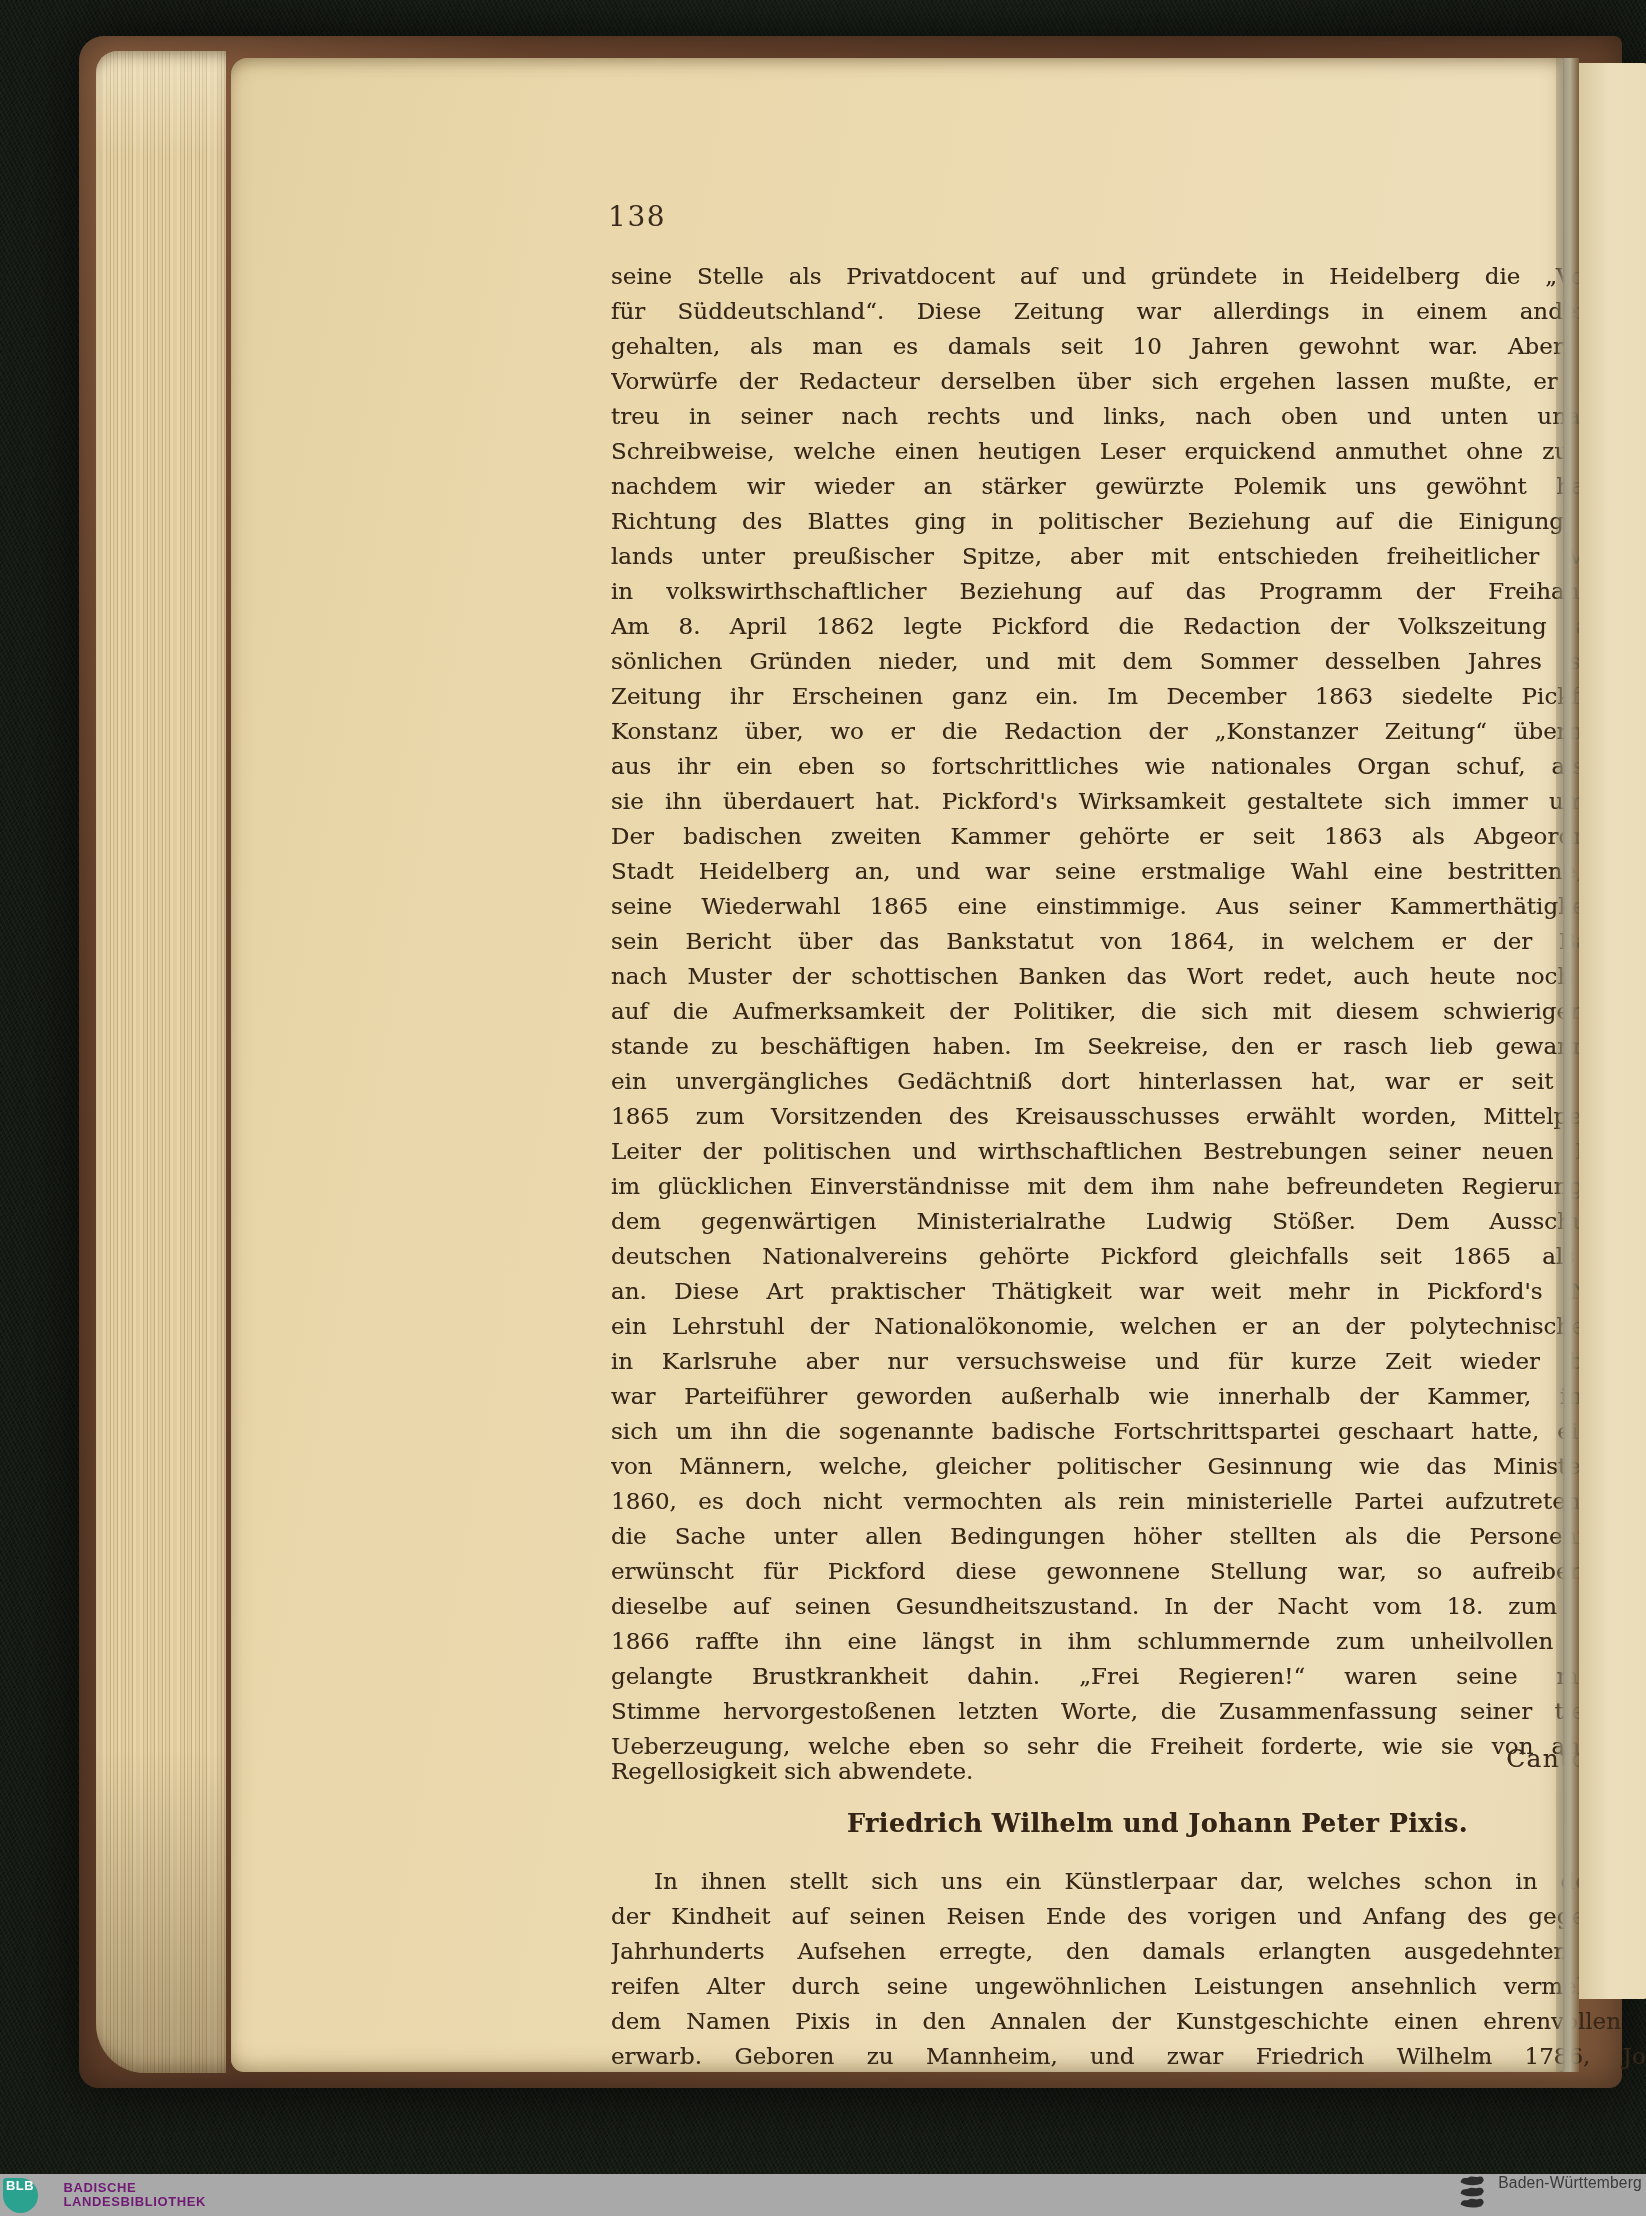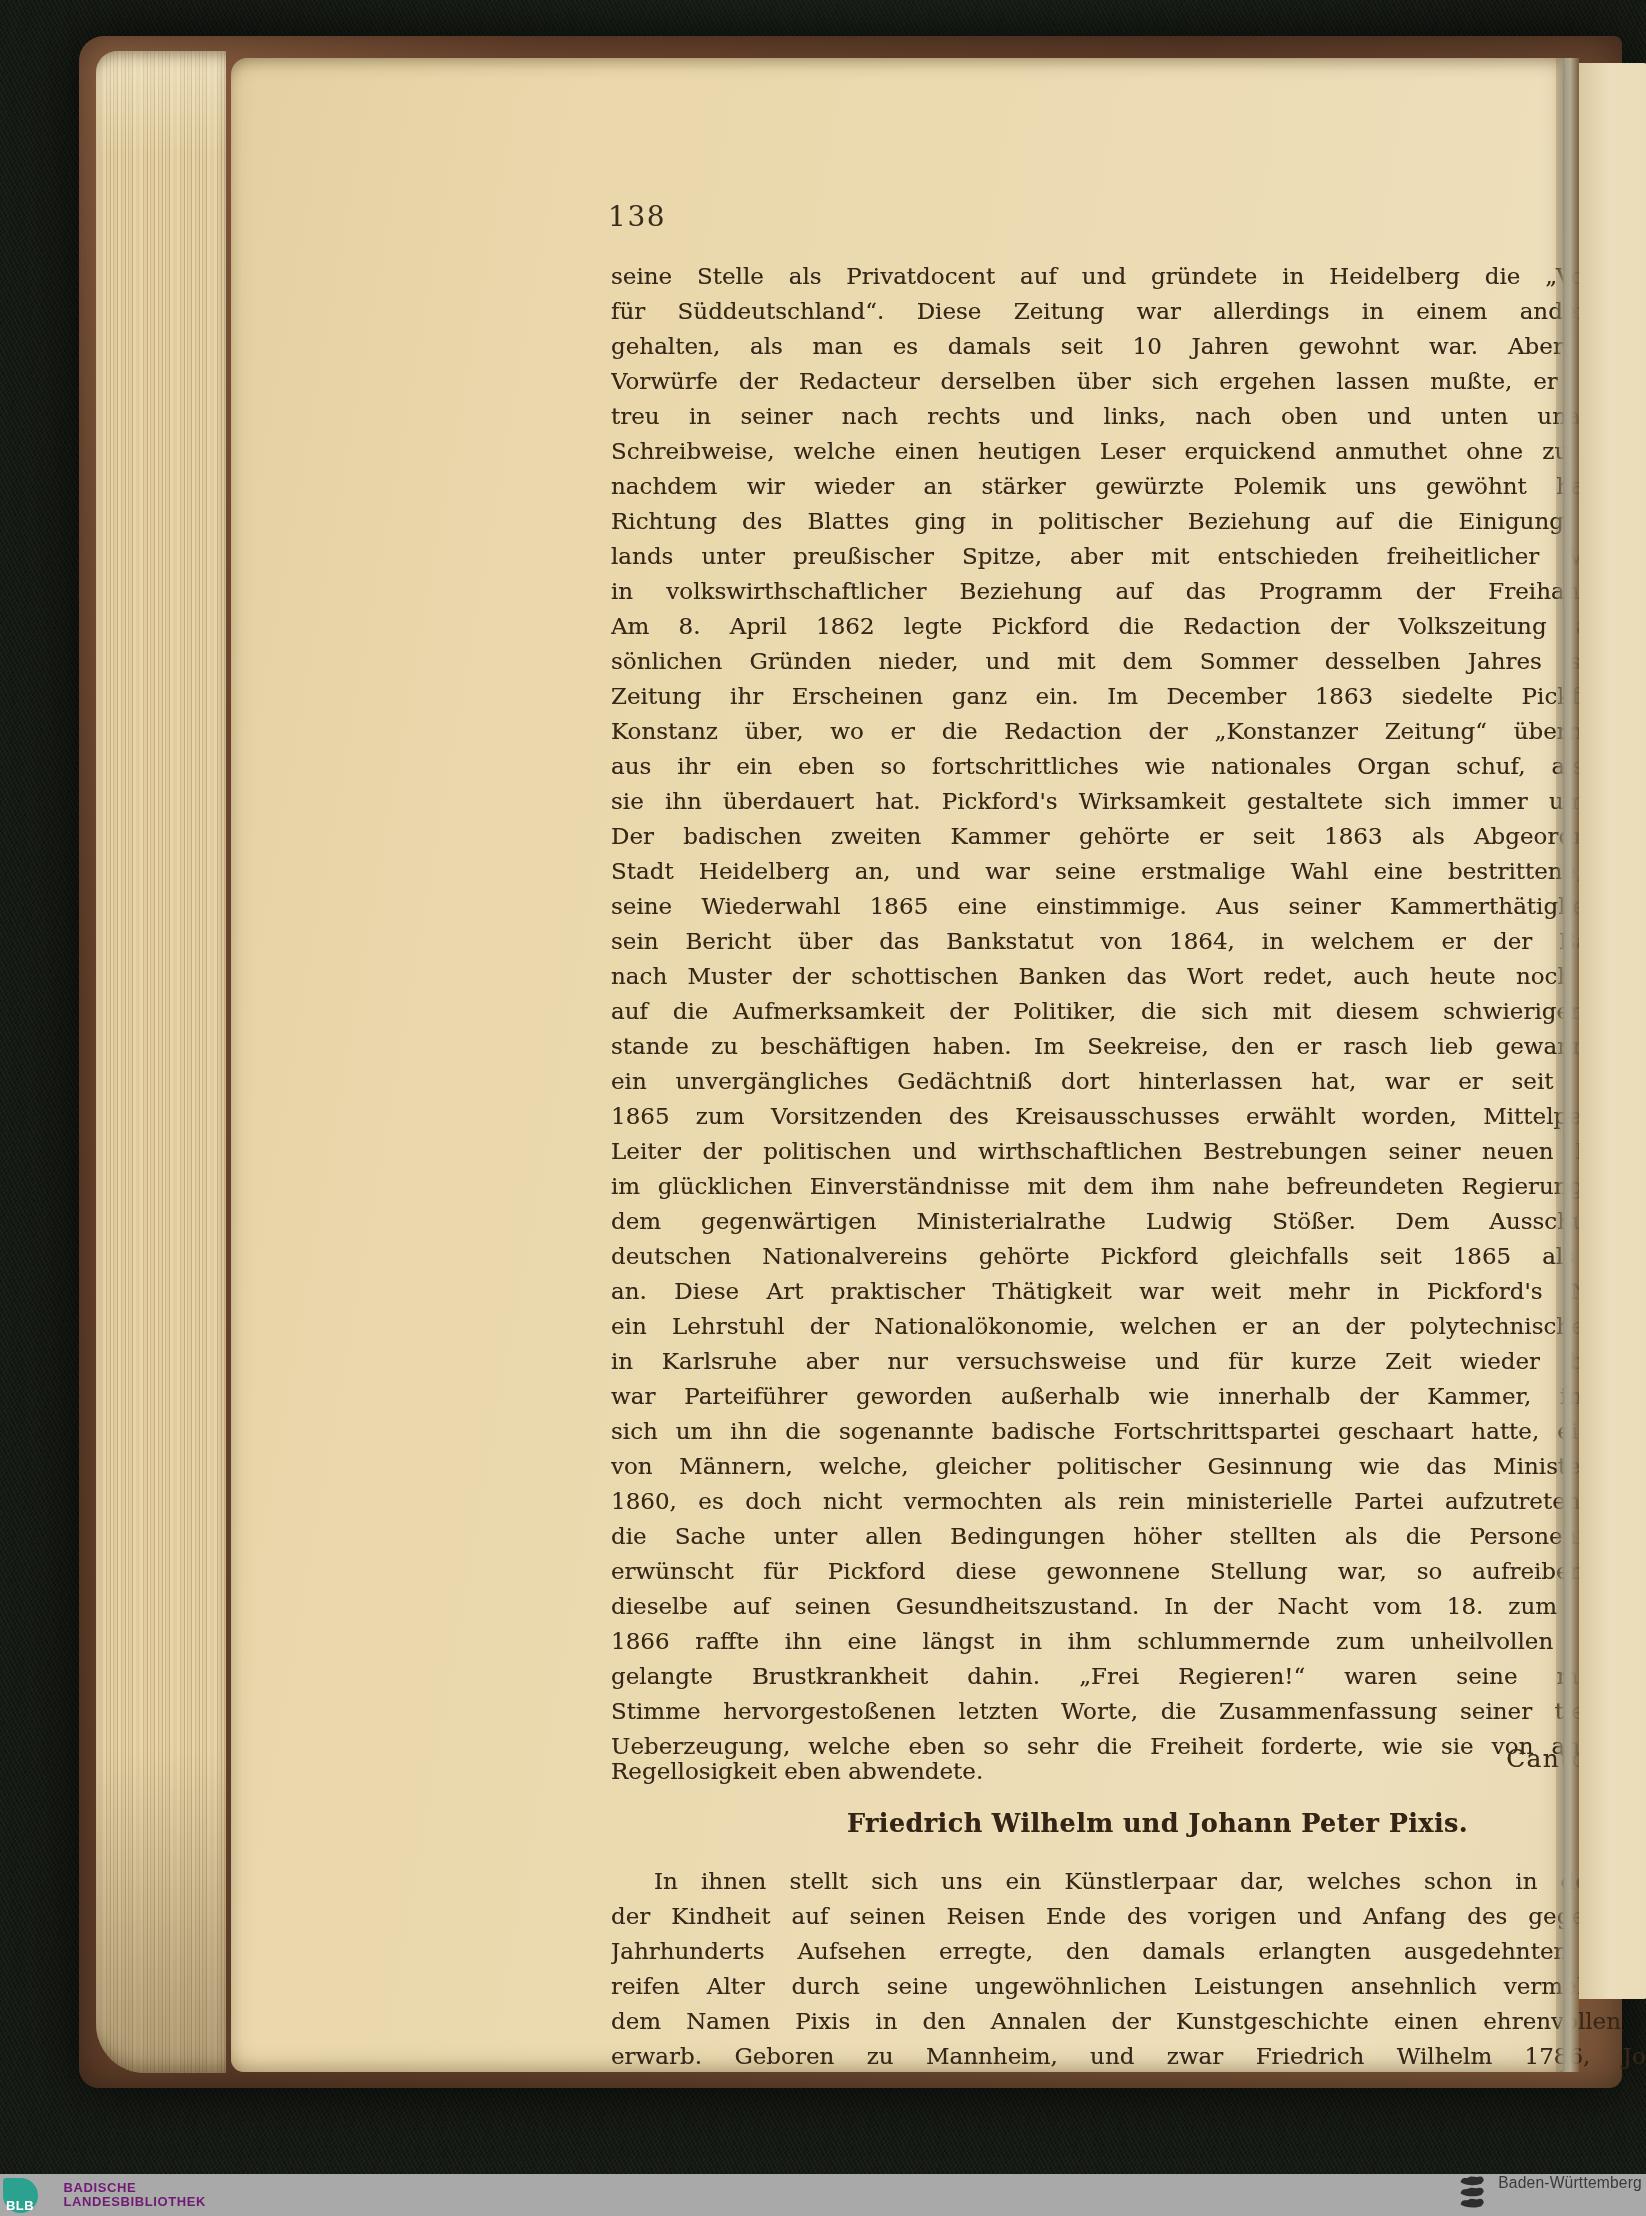--- a/index.html
+++ b/index.html
@@ -81,21 +81,21 @@
   }
 
   .footerbar {
     position:absolute; left:0; top:2174px; width:1647px; height:42px;
     background:#a9a9a9; display:flex; align-items:center;
     font-family:"Liberation Sans", sans-serif;
   }
   .blb-badge {
     width:35px; height:35px; margin-left:2.5px; flex:0 0 auto;
     background:#2aa28f; border-radius:3.3px 50% 50% 50%;
-    display:flex; align-items:flex-end; justify-content:center;
+    display:flex; align-items:flex-start; justify-content:center;
   }
   .blb-badge span { color:#ffffff; font-weight:bold; font-size:13px; letter-spacing:0.4px; }
   .libname {
     margin-left:26px; font-weight:bold; font-size:13px; line-height:14px;
     color:#701a75; letter-spacing:0.6px;
   }
   .bw-group {
     position:absolute; right:5px; top:0; height:50px;
     display:flex; align-items:flex-start; gap:14px;
   }
@@ -153,21 +153,21 @@
         <div class="textline">die Sache unter allen Bedingungen höher stellten als die Personenfrage. So</div>
         <div class="textline">erwünscht für Pickford diese gewonnene Stellung war, so aufreibend wirkte</div>
         <div class="textline">dieselbe auf seinen Gesundheitszustand. In der Nacht vom 18. zum 19. März</div>
         <div class="textline">1866 raffte ihn eine längst in ihm schlummernde zum unheilvollen Ausbruche</div>
         <div class="textline">gelangte Brustkrankheit dahin. „Frei Regieren!“ waren seine mit lauter</div>
         <div class="textline">Stimme hervorgestoßenen letzten Worte, die Zusammenfassung seiner tiefinnersten</div>
         <div class="textline">Ueberzeugung, welche eben so sehr die Freiheit forderte, wie sie von anarchischer</div>
       </div>
 
     <div class="lastrow">
-      <span>Regellosigkeit eben abwendete.</span>
+      <span>Regellosigkeit sich abwendete.</span>
       <span class="sig">Cantor.</span>
     </div>
 
     <div class="heading">Friedrich Wilhelm und Johann Peter Pixis.</div>
 
     <div class="block2">
         <div class="textline">In ihnen stellt sich uns ein Künstlerpaar dar, welches schon in den Jahren</div>
         <div class="textline">der Kindheit auf seinen Reisen Ende des vorigen und Anfang des gegenwärtigen</div>
         <div class="textline">Jahrhunderts Aufsehen erregte, den damals erlangten ausgedehnten Ruf im</div>
         <div class="textline">reifen Alter durch seine ungewöhnlichen Leistungen ansehnlich vermehrte, und</div>

